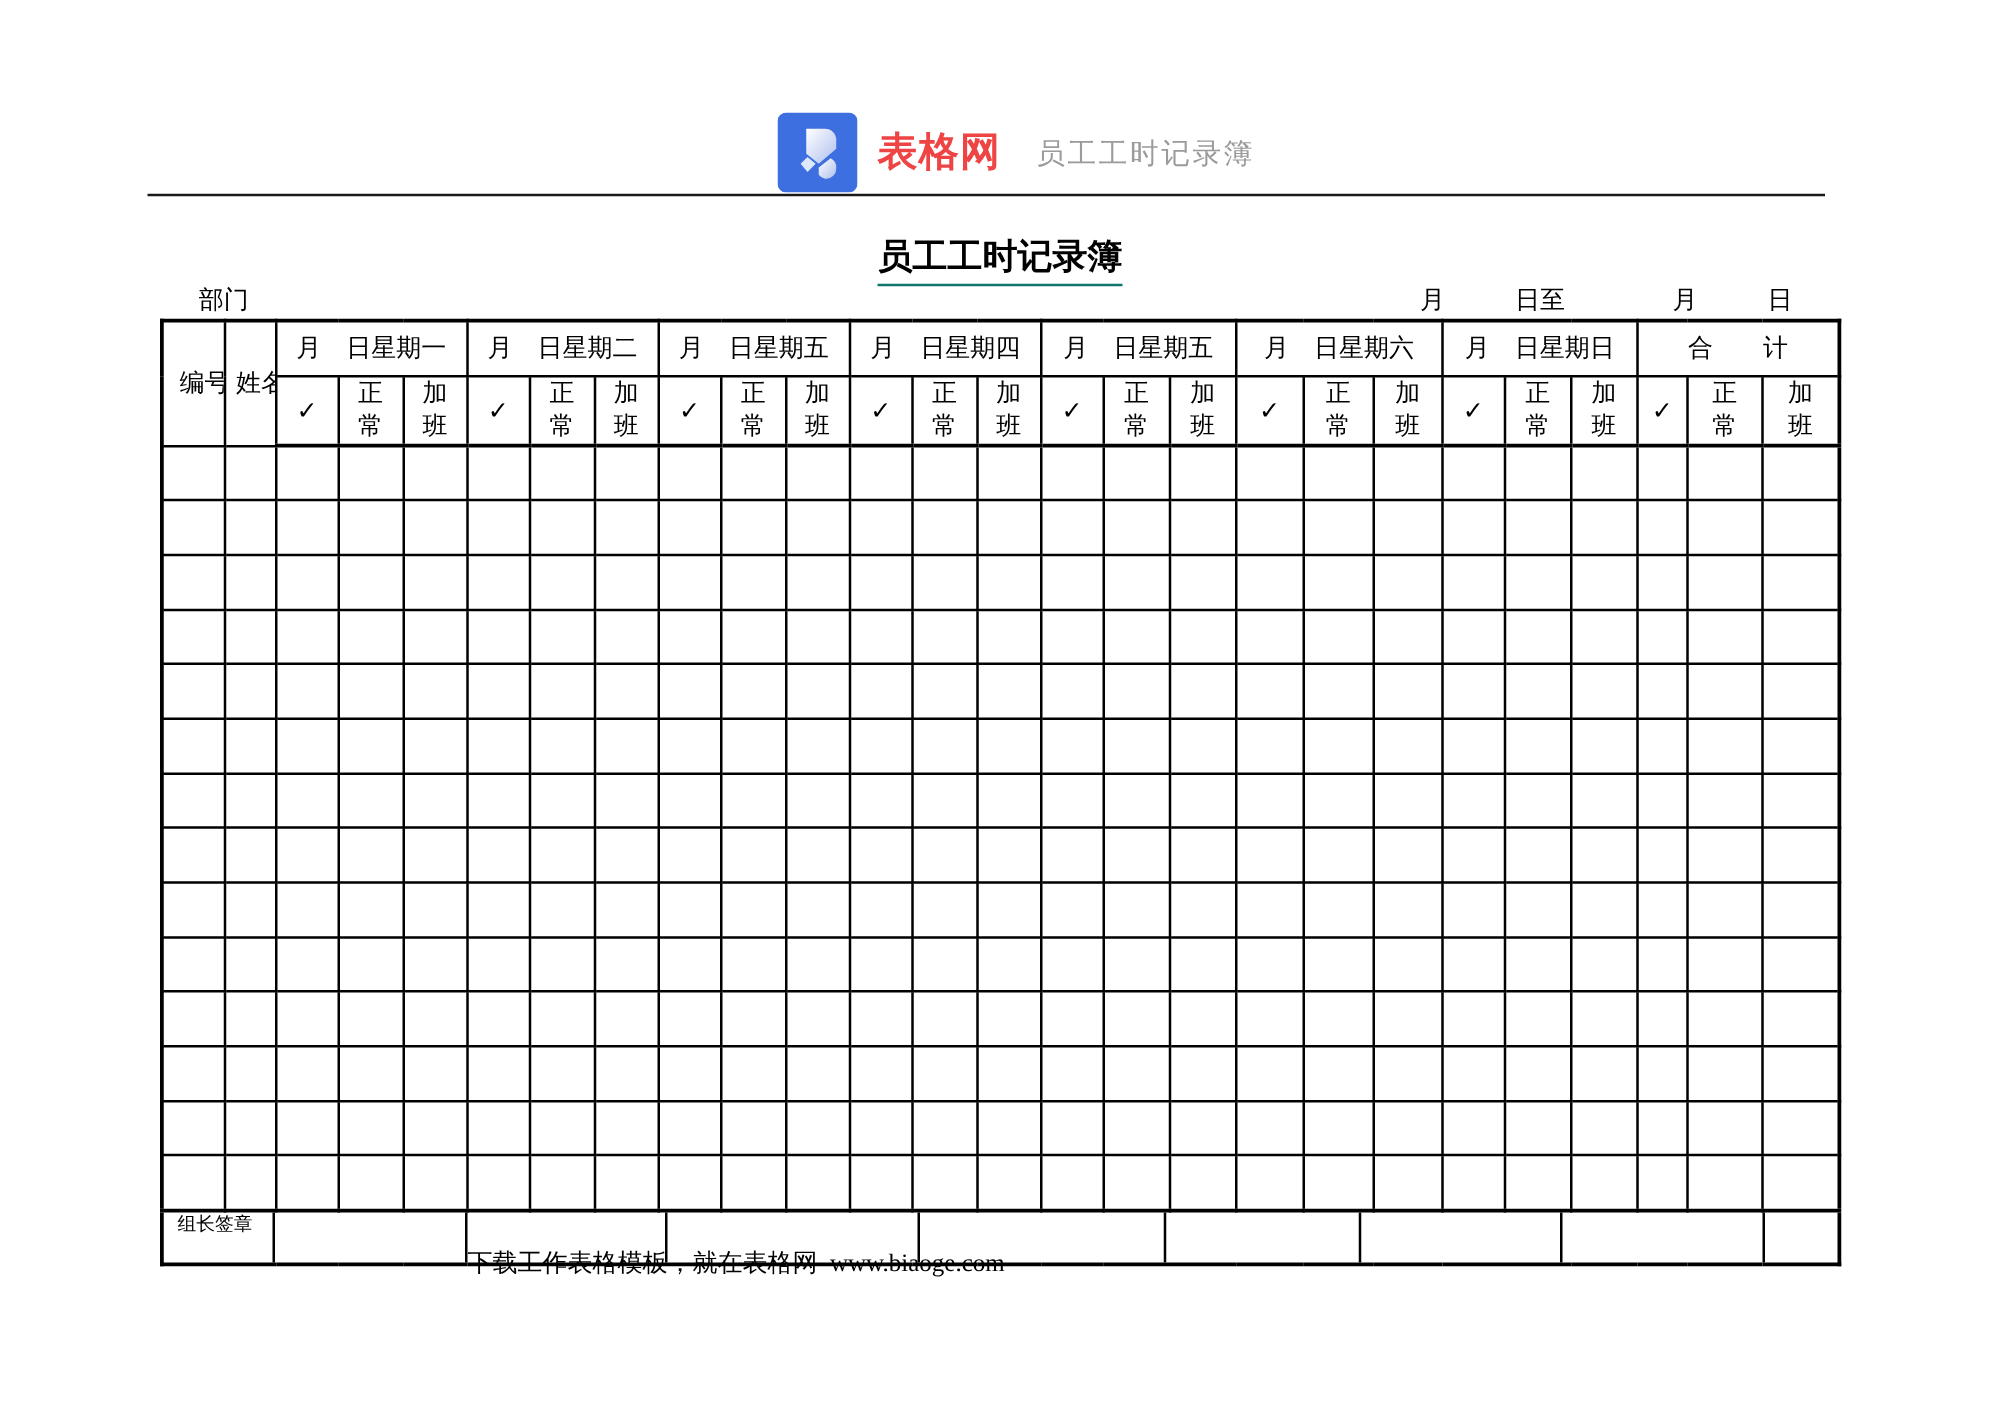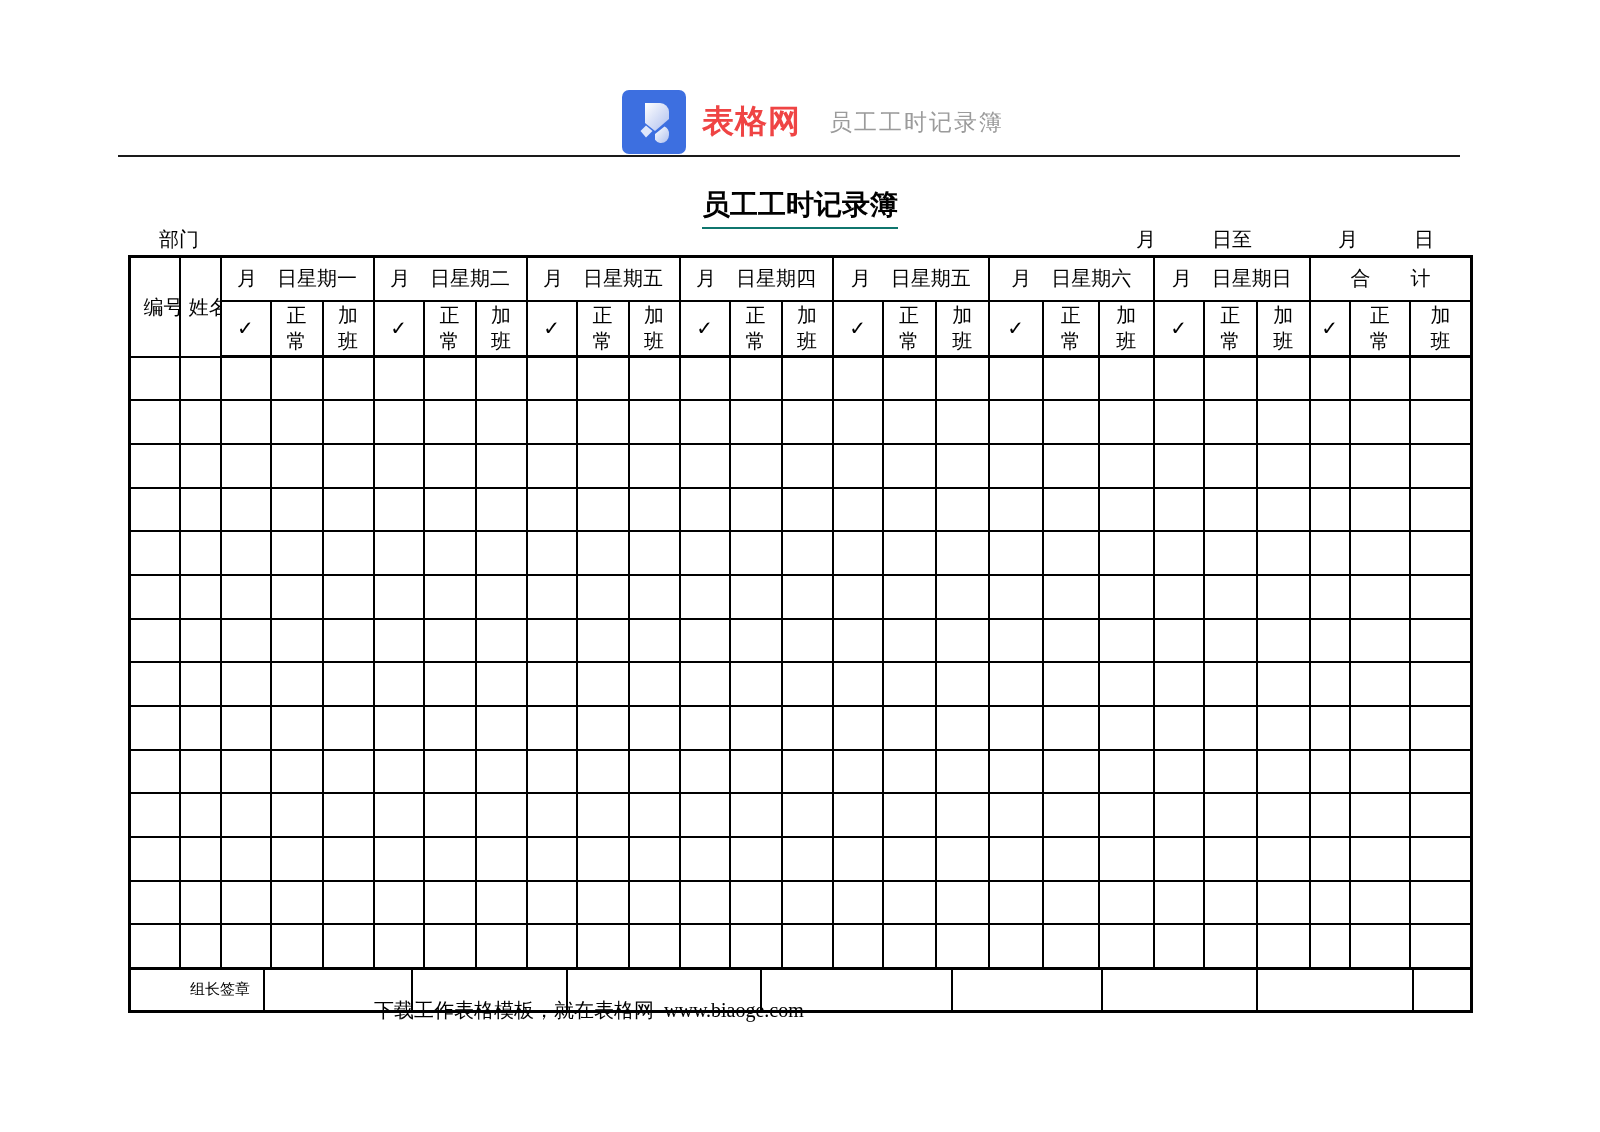--- a/index.html
+++ b/index.html
@@ -49,21 +49,21 @@
   .stack2 { display:inline-block; width:1.12em; line-height:1.3; word-break:break-all; }
   .check { font-weight:700; font-size:20px; }
 
   
   #sheet td.sig-holder { padding:0; border-top:3px solid #000; height:40px; }
   .sig-flex { display:flex; width:100%; height:40px; align-items:stretch; }
   .sig-cell { border-right:2px solid #000; height:100%; }
   .sig-cell:last-child { border-right:none; }
   .sig-label {
     font-size:15px; text-align:left; padding-left:11px;
-    display:flex; align-items:center;margin-left:48px;
+    display:flex; align-items:flex-start;
   }
 
   
   .page-footer { position:absolute; left:374px; top:997px; font-size:20px; white-space:pre; }
 </style>
 </head>
 <body>
 
 <div class="page">
 

